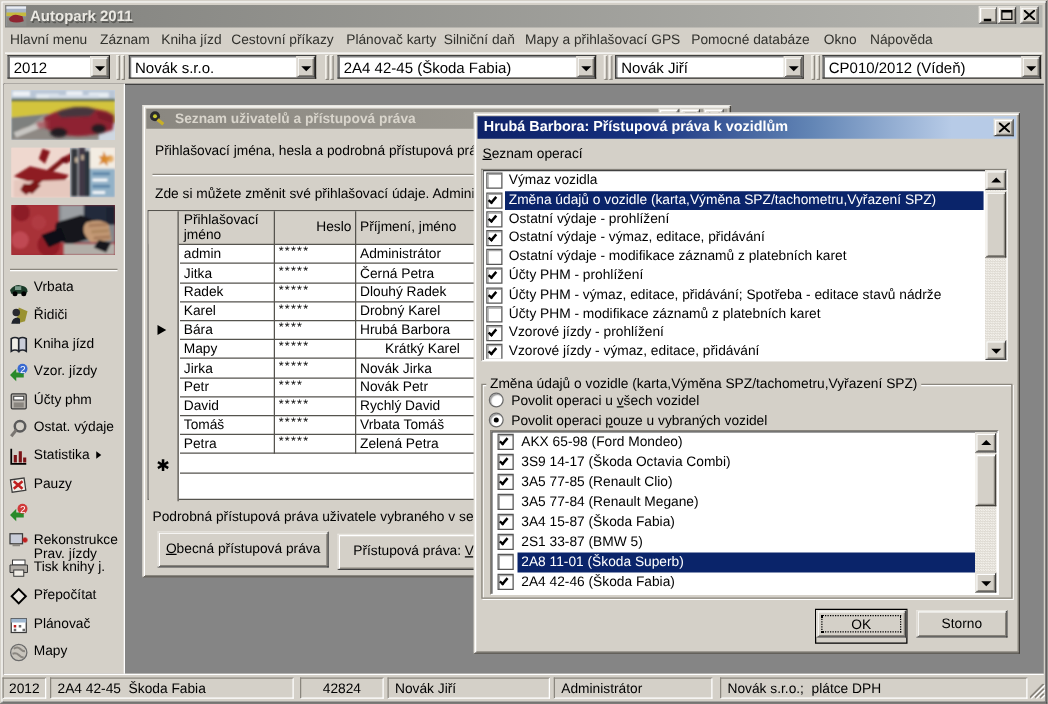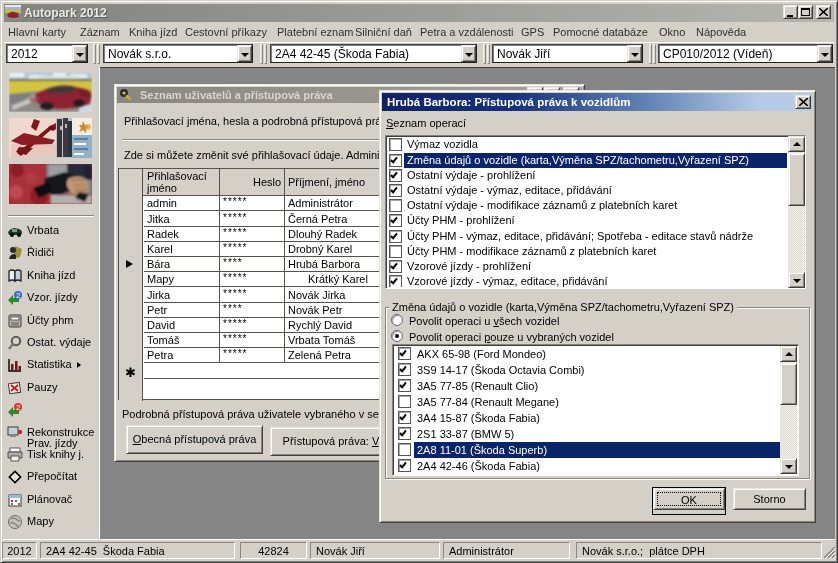--- a/index.html
+++ b/index.html
@@ -19,39 +19,39 @@
 </style></head><body>
 <div class="abs" style="left:0;top:0;width:838px;height:563px;background:#d4d0c8;border:1px solid;border-color:#d4d0c8 #404040 #404040 #d4d0c8;box-shadow:inset 1px 1px 0 #fff,inset -1px -1px 0 #808080;"></div>
 <div class="abs" style="left:4px;top:4px;width:830px;height:18px;background:linear-gradient(90deg,#82827e,#b6b6b1);"></div>
 <svg class="abs" style="left:5px;top:5px;" width="16" height="16">
 <rect width="16" height="16" fill="#a8b4c6"></rect>
 <rect y="5" width="16" height="3" fill="#c6ba3e"></rect>
 <rect y="8" width="16" height="8" fill="#8a8a86"></rect>
 <path d="M2 10 Q5 6 9 7 L13 8 L14 12 Q8 14 3 12 Z" fill="#8e2430"></path>
 <rect x="0" y="0" width="16" height="2" fill="#e8ecf2"></rect>
   </svg>
-<div class="abs bold" style="left:24px;top:6px;font-size:12px;color:#ebe9e3;text-shadow:1px 1px 0 #5a5a56;">Autopark 2012</div>
+<div class="abs bold" style="left:24px;top:6px;font-size:12px;color:#ebe9e3;text-shadow:1px 1px 0 #5a5a56;">Autopark 2011</div>
 <div class="abs btn" style="left:783px;top:5px;width:15px;height:14px;">
     <div class="abs" style="left:3px;top:9px;width:6px;height:2px;background:#000;"></div>
   </div>
 <div class="abs btn" style="left:798px;top:5px;width:15px;height:14px;">
     <div class="abs" style="left:2px;top:2px;width:9px;height:8px;border:1px solid #000;border-top:2px solid #000;"></div>
   </div>
 <div class="abs btn" style="left:816px;top:5px;width:15px;height:14px;">
     <svg class="abs" style="left:2px;top:2px;" width="9" height="8">
       <path d="M0 0 L9 8 M9 0 L0 8" stroke="#000" stroke-width="1.6"></path>
     </svg>
   </div>
-<div class="abs" style="left:8px;top:26px;color:#31312d;">Hlavní karty</div>
+<div class="abs" style="left:8px;top:26px;color:#31312d;">Hlavní menu</div>
 <div class="abs" style="left:80px;top:26px;color:#31312d;">Záznam</div>
 <div class="abs" style="left:129px;top:26px;color:#31312d;">Kniha jízd</div>
 <div class="abs" style="left:185px;top:26px;color:#31312d;">Cestovní příkazy</div>
-<div class="abs" style="left:277px;top:26px;color:#31312d;">Platební eznam</div>
+<div class="abs" style="left:277px;top:26px;color:#31312d;">Plánovač karty</div>
 <div class="abs" style="left:355px;top:26px;color:#31312d;">Silniční daň</div>
-<div class="abs" style="left:420px;top:26px;color:#31312d;">Petra a vzdálenosti</div>
+<div class="abs" style="left:420px;top:26px;color:#31312d;">Mapy a přihlašovací</div>
 <div class="abs" style="left:521px;top:26px;color:#31312d;">GPS</div>
 <div class="abs" style="left:553px;top:26px;color:#31312d;">Pomocné databáze</div>
 <div class="abs" style="left:659px;top:26px;color:#31312d;">Okno</div>
 <div class="abs" style="left:696px;top:26px;color:#31312d;">Nápověda</div>
 <div class="abs" style="left:4px;top:42px;width:830px;height:25px;background:#d4d0c8;border-top:1px solid #fff;"></div>
 <div class="abs" style="left:6px;top:44px;width:82px;height:19px;background:#fff;border:1px solid;border-color:#404040 #23201c #23201c #404040;box-shadow:inset 1px 1px 0 #808080;">
     <div class="abs" style="left:4px;top:2px;font-size:12px;white-space:nowrap;">2012</div>
     <div class="abs btn" style="right:0;top:0;width:15px;height:17px;">
       <div class="tri-dn abs" style="left:3px;top:7px;"></div>
     </div>

